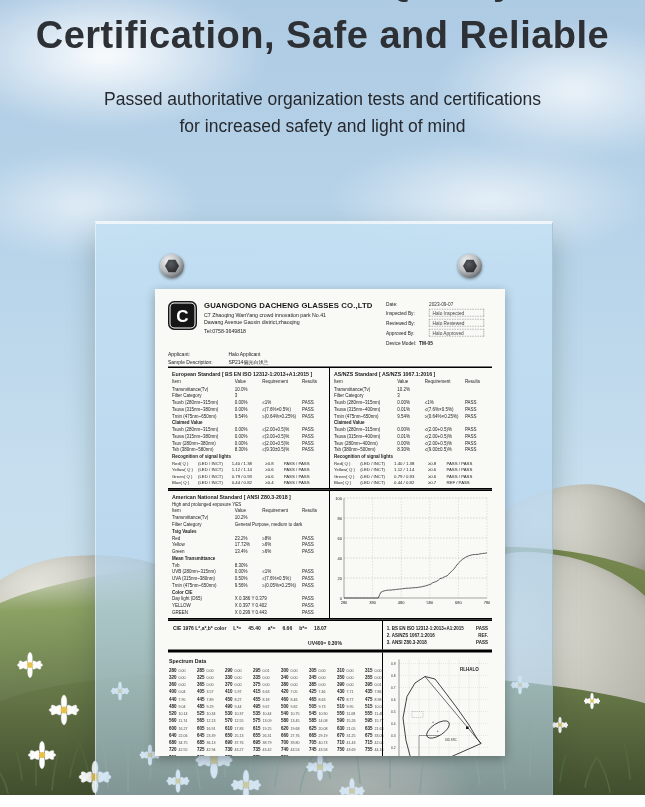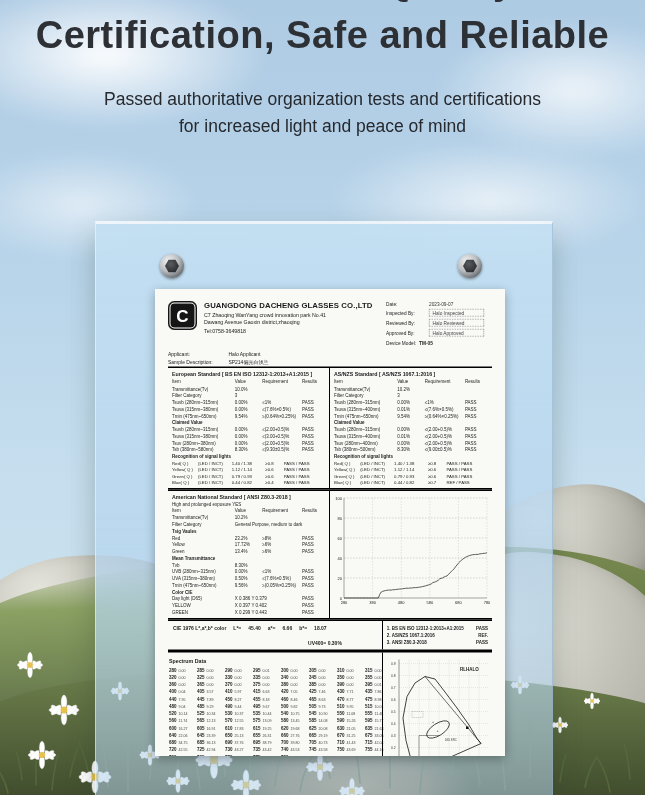--- a/index.html
+++ b/index.html
@@ -115,21 +115,21 @@
   <div class="cloud c3"></div>
   <div class="cloud c4"></div>
 
   <div class="hero">
     <div class="headline-top">
       <div class="headline-top-text">Authoritative Quality</div>
     </div>
     <div class="headline">Certification, Safe and Reliable</div>
     <div class="subtitle">
       <div>Passed authoritative organization tests and certifications</div>
-      <div>for increased light and peace of mind</div>
+      <div>for increased safety and light of mind</div>
     </div>
   </div>
 
   <div class="meadow">
     <div class="rock hill rock-left"></div>
     <div class="rock hill rock-right-top"></div>
     <div class="hill hill-back"></div>
     <div class="hill hill-right"></div>
     <div class="rock hill rock-right-big"></div>
     <div class="hill hill-front"></div>

